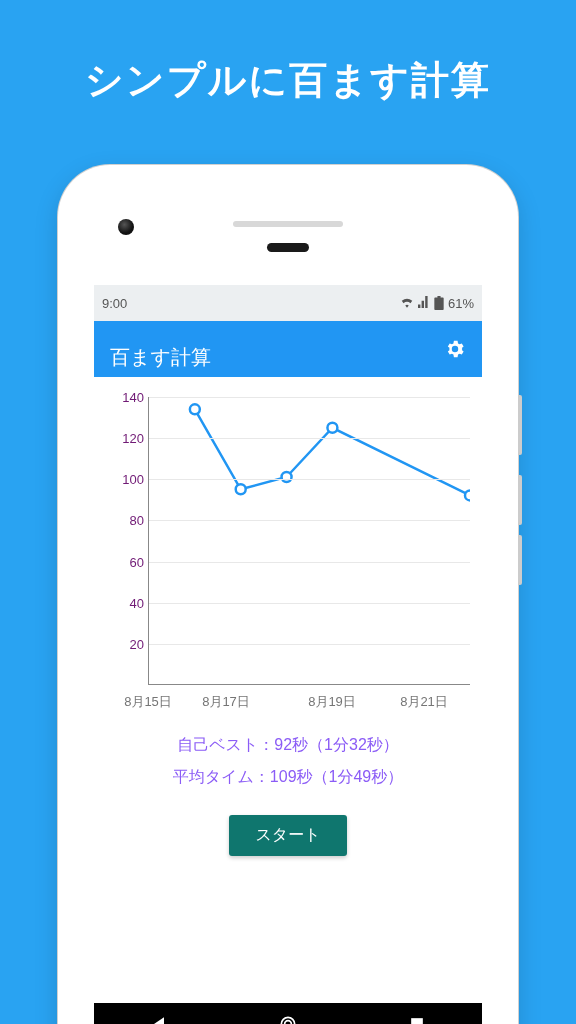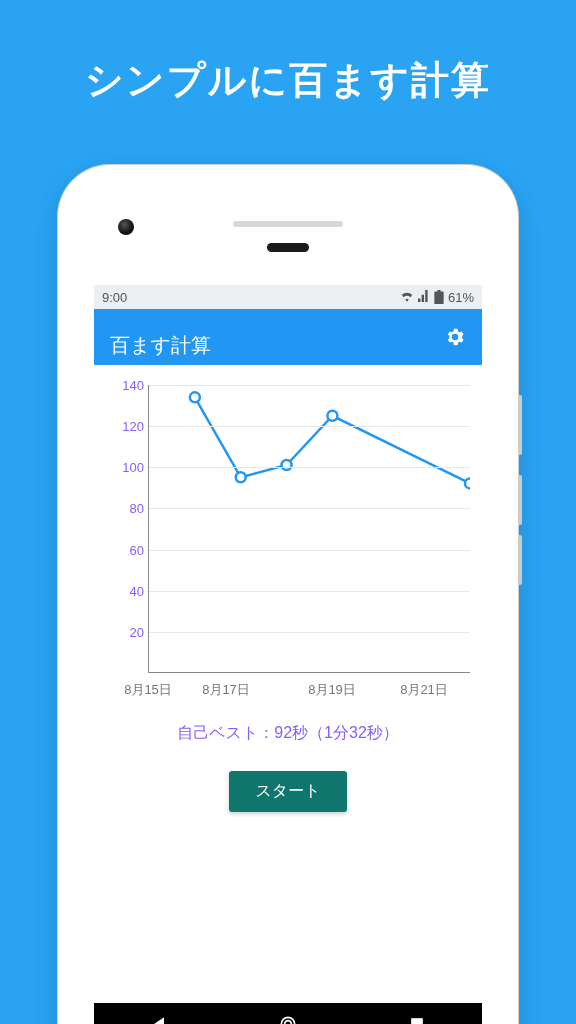--- a/index.html
+++ b/index.html
@@ -75,21 +75,21 @@
   position: absolute;
   top: 102px;
   left: 18px;
   right: 18px;
   bottom: 18px;
   background: #fafafa;
   display: flex;
   flex-direction: column;
 }
 .statusbar {
-  height: 24px;
+  height: 36px;
   background: #eceff1;
   display: flex;
   align-items: center;
   justify-content: space-between;
   padding: 0 8px;
   font-size: 13px;
   color: #555;
 }
 .status-icons { display: flex; align-items: flex-start; gap: 4px; }
 .appbar {
@@ -116,21 +116,21 @@
 .chart-wrap {
   position: relative;
   height: 320px;
   margin: 6px 4px 4px 4px;
 }
 .y-label {
   position: absolute;
   right: calc(100% - 42px);
   transform: translateY(-50%);
   font-size: 13px;
-  color: #8b5cf6;
+  color: #701a75;
   text-align: right;
   width: 36px;
 }
 .x-label {
   position: absolute;
   bottom: 0;
   transform: translateX(-50%);
   font-size: 13px;
   color: #757575;
   white-space: nowrap;
@@ -261,20 +261,23 @@
             <div class="x-label" style="left: 46px;">8月15日</div>
             <div class="x-label" style="left: 124px;">8月17日</div>
             <div class="x-label" style="left: 230px;">8月19日</div>
             <div class="x-label" style="left: 322px;">8月21日</div>
           </div>
 
         <div class="stats">
           <div>
             <span>自己ベスト：</span><span>92秒（1分32秒）</span>
           </div>
+          <div>
+            <span>平均タイム：</span><span>109秒（1分49秒）</span>
+          </div>
         </div>
 
         <div class="btn-row">
           <button class="start-btn">スタート</button>
         </div>
       </div>
 
       <div class="navbar">
         <span>
           <svg class="nav-icon" viewBox="0 0 24 24">

